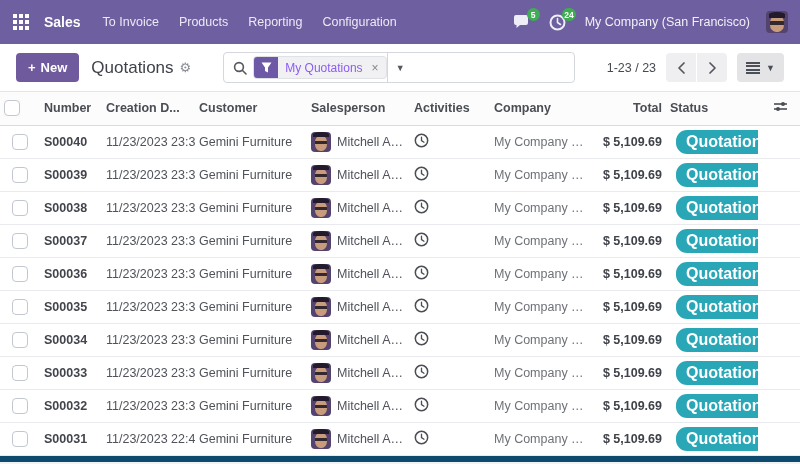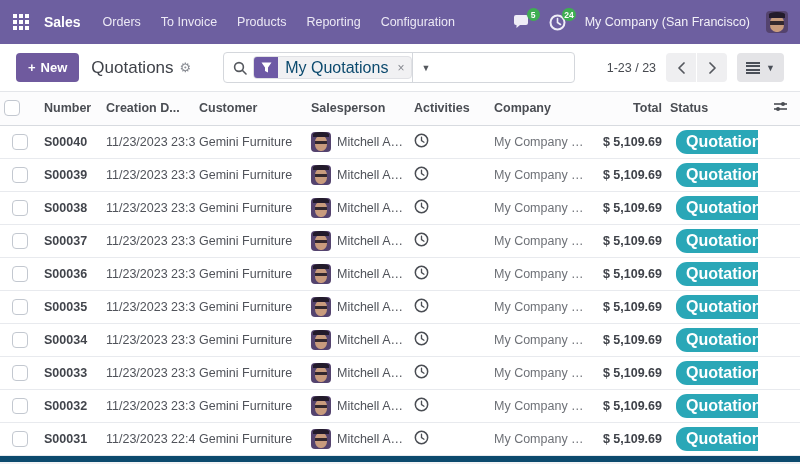--- a/index.html
+++ b/index.html
@@ -45,21 +45,21 @@
   .view-title { font-size:17px; font-weight:500; color:#3f4249; margin-left:12px; }
   .title-gear { font-size:13px; color:#8a8d94; margin-left:6px; cursor:pointer; }
 
   .search-box { display:flex; align-items:center; width:352px; height:31px; margin-left:32px;
     border:1px solid #d4d7dc; border-radius:4px; background:#fff; }
   .search-glass { margin:0 6px 0 9px; flex:none; }
   .facet { display:flex; align-items:stretch; background:#f1f1f3; border:1px solid #e0e1e5;
     border-radius:4px; overflow:hidden; height:23px; }
   .facet-icon { width:24px; background:#6d59a5; display:flex; align-items:center;
     justify-content:center; }
-  .facet-label { font-size:16px; color:#0c4a6e; display:flex; align-items:center;
+  .facet-label { font-size:12px; color:#8b5cf6; display:flex; align-items:center;
     padding:0 7px; white-space:nowrap; }
   .facet-close { font-size:12px; color:#85888f; display:flex; align-items:center;
     padding:0 7px 0 2px; cursor:pointer; }
   .search-input { flex:1; border:none; outline:none; font-size:12.5px; padding:0 8px;
     font-family:inherit; color:#42454c; min-width:30px; }
   .search-input::placeholder { color:#9aa0a8; }
   .search-caret { width:26px; align-self:stretch; border-left:1px solid #d4d7dc;
     display:flex; align-items:center; justify-content:center; color:#55585e;
     font-size:9px; cursor:pointer; }
 
@@ -104,21 +104,20 @@
   .footer-total { font-size:12.5px; font-weight:700; color:#3f4249; }
 </style>
 </head>
 <body>
 
 <div class="navbar">
   <div class="apps-btn">
     <span class="apps-grid"></span>
   </div>
   <span class="app-name">Sales</span>
-  <span class="menu-item">Orders</span>
   <span class="menu-item">To Invoice</span>
   <span class="menu-item">Products</span>
   <span class="menu-item">Reporting</span>
   <span class="menu-item">Configuration</span>
   <div class="nav-spacer"></div>
   <div class="systray">
     <span class="tray-icon">
       <svg width="18" height="16" viewBox="0 0 18 16">
         <path d="M2 1h10a2 2 0 0 1 2 2v6a2 2 0 0 1-2 2H6l-3.5 3v-3H2a2 2 0 0 1-2-2V3a2 2 0 0 1 2-2z" fill="#efedf7" transform="translate(1,0)"></path>
       </svg>

